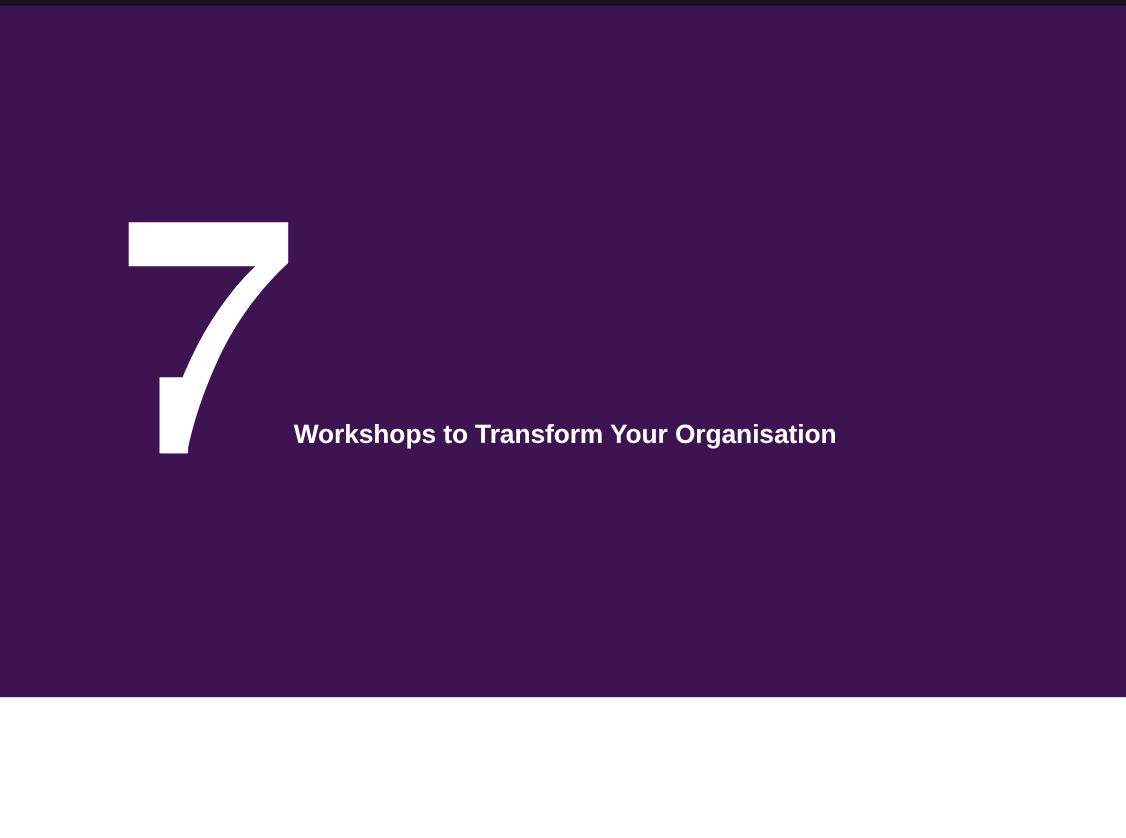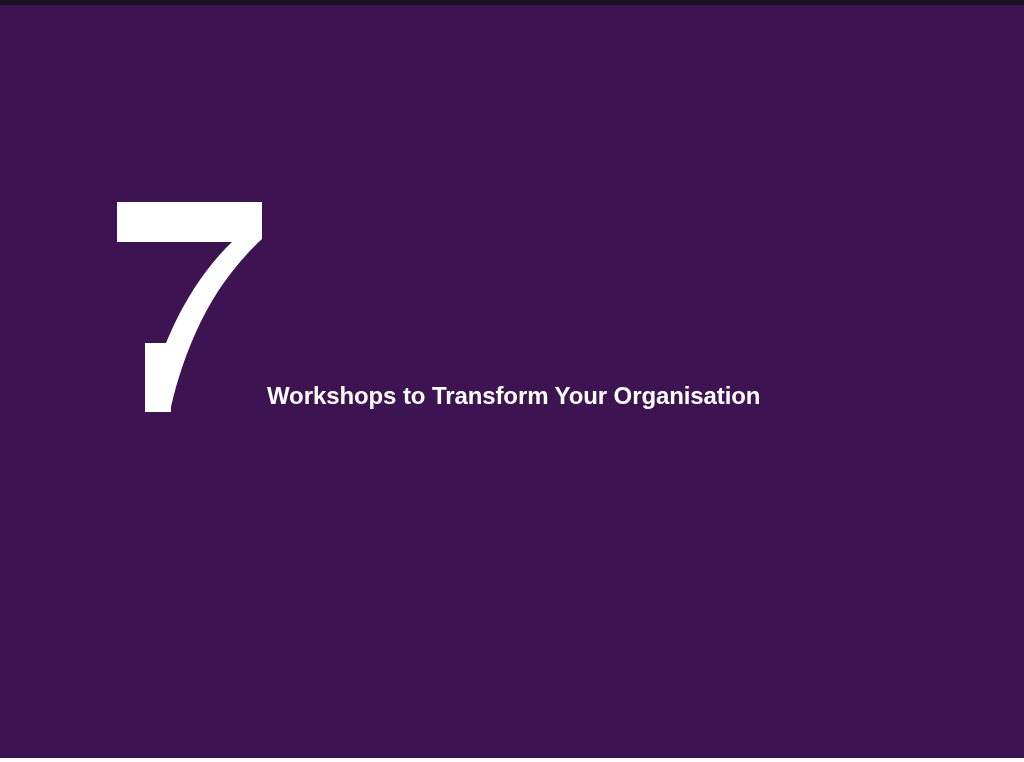--- a/index.html
+++ b/index.html
@@ -8,21 +8,21 @@
     padding: 0;
     background: #ffffff;
   }
   body {
     font-family: "Liberation Sans", sans-serif;
   }
 
   .slide {
     position: relative;
     width: 1024px;
-    height: 758px;
+    height: 634px;
     overflow: hidden;
     background: #3D1451;
   }
 
   
   .top-edge-band {
     position: absolute;
     top: 0;
     left: 0;
     width: 1024px;

